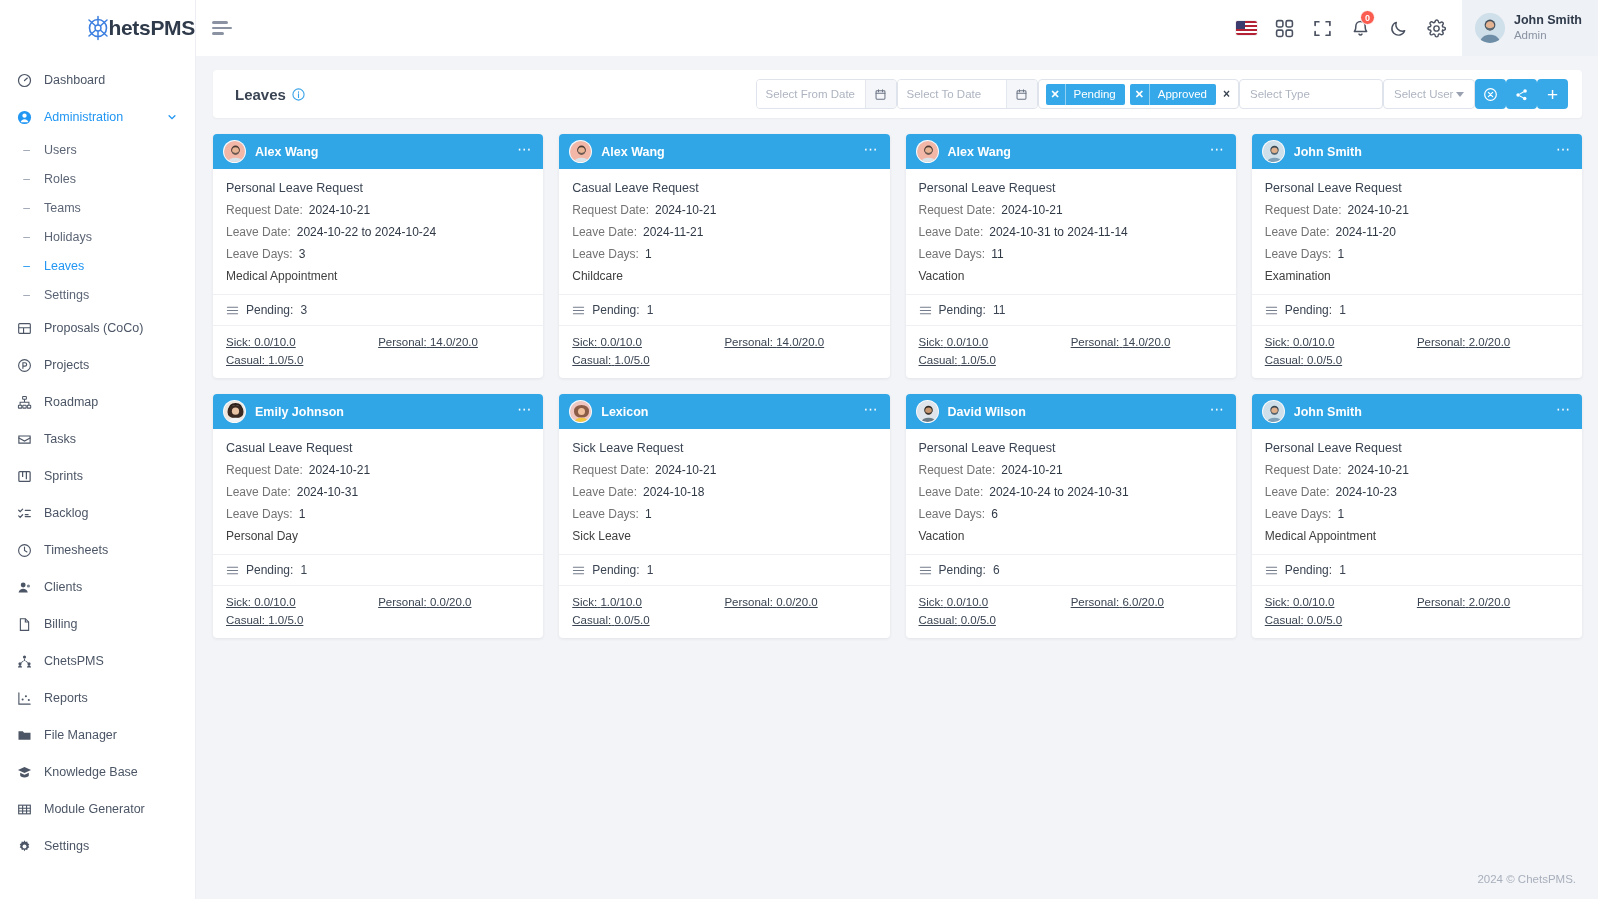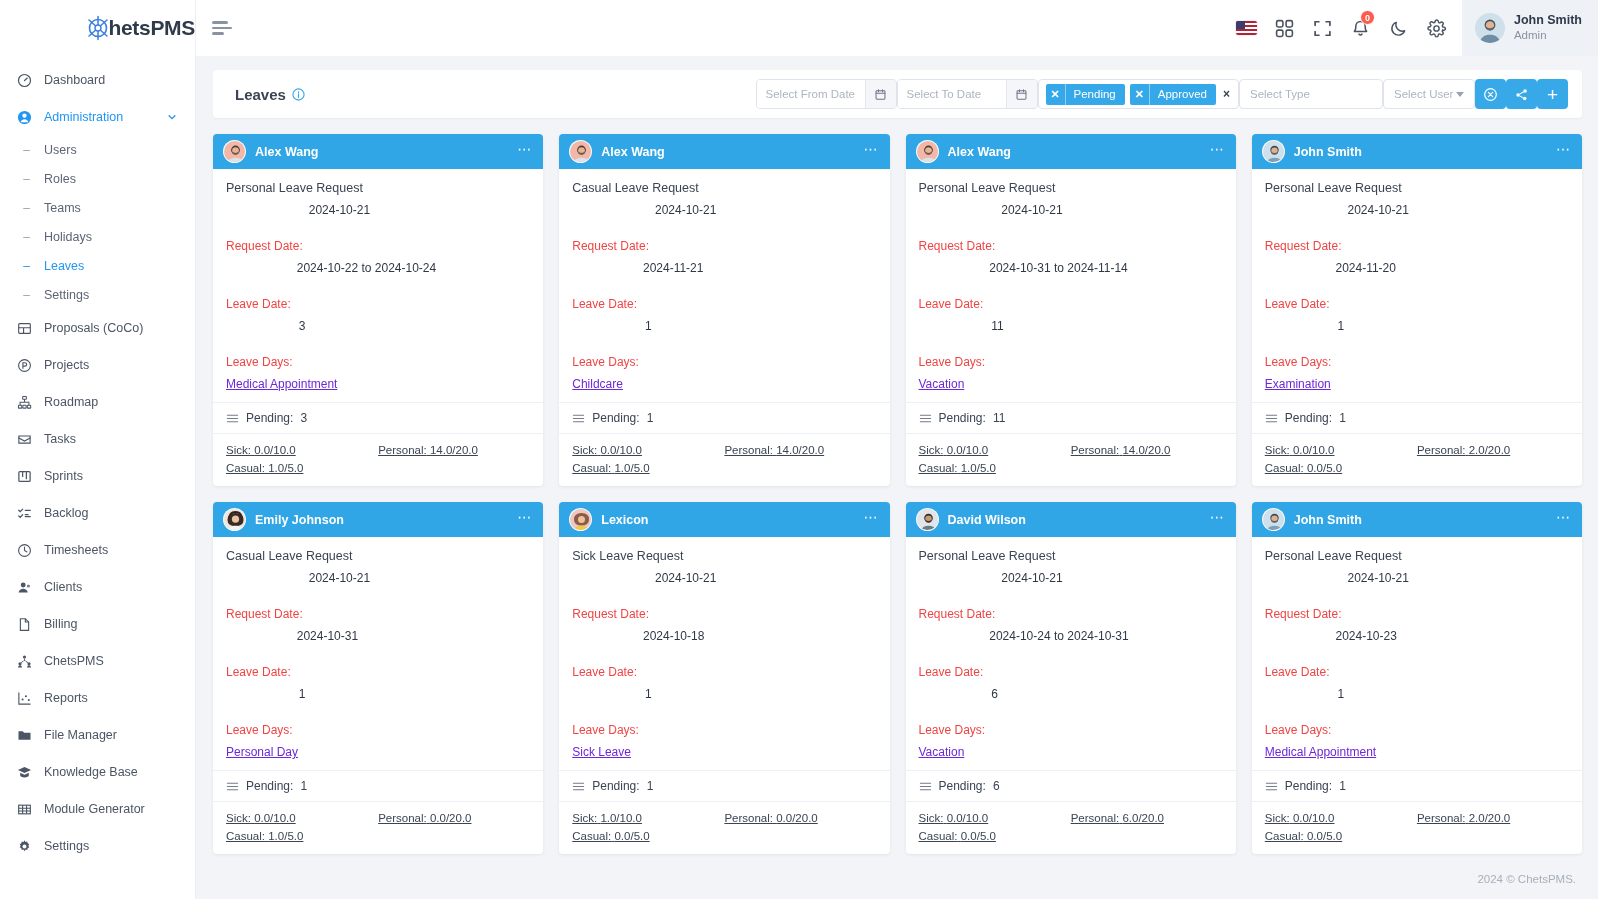--- a/index.html
+++ b/index.html
@@ -141,23 +141,23 @@
   .card-head {
     background: #30a6e6; height: 35px; display: flex; align-items: center;
     padding: 0 11px 0 10px; gap: 9px;
   }
   .card-head .avatar { width: 23px; height: 23px; border: 1.5px solid rgba(255,255,255,.85); }
   .card-name { color: #fff; font-size: 12.5px; font-weight: 700; flex: 1; }
   .dots { color: #fff; font-size: 14px; letter-spacing: 1px; cursor: pointer; line-height: 8px; padding-bottom: 5px; }
   .card-body { padding: 12px 13px 11px 13px; }
   .ctitle { font-size: 12.5px; color: #3a4452; margin-bottom: 8px; }
   .crow { font-size: 12px; margin-bottom: 8px; display: flex; gap: 6px; }
-  .clabel { color: #ef4444; margin-top: 36px; }
+  .clabel { color: #737373; }
   .cval { color: #2f3845; }
-  .creason { font-size: 12px; color: #6d28d9; text-decoration: underline; }
+  .creason { font-size: 12px; color: #404040; }
   .card-status {
     border-top: 1px solid #eef0f4; padding: 8px 13px;
     display: flex; align-items: center; gap: 7px; font-size: 12px; color: #3a4452;
   }
   .list-ico { width: 13px; height: 13px; color: #737c8b; }
   .list-ico svg { width: 13px; height: 13px; display: block; }
   .card-balance {
     border-top: 1px solid #eef0f4; padding: 10px 13px 12px 13px;
     font-size: 11.5px; color: #3a4452;
   }

